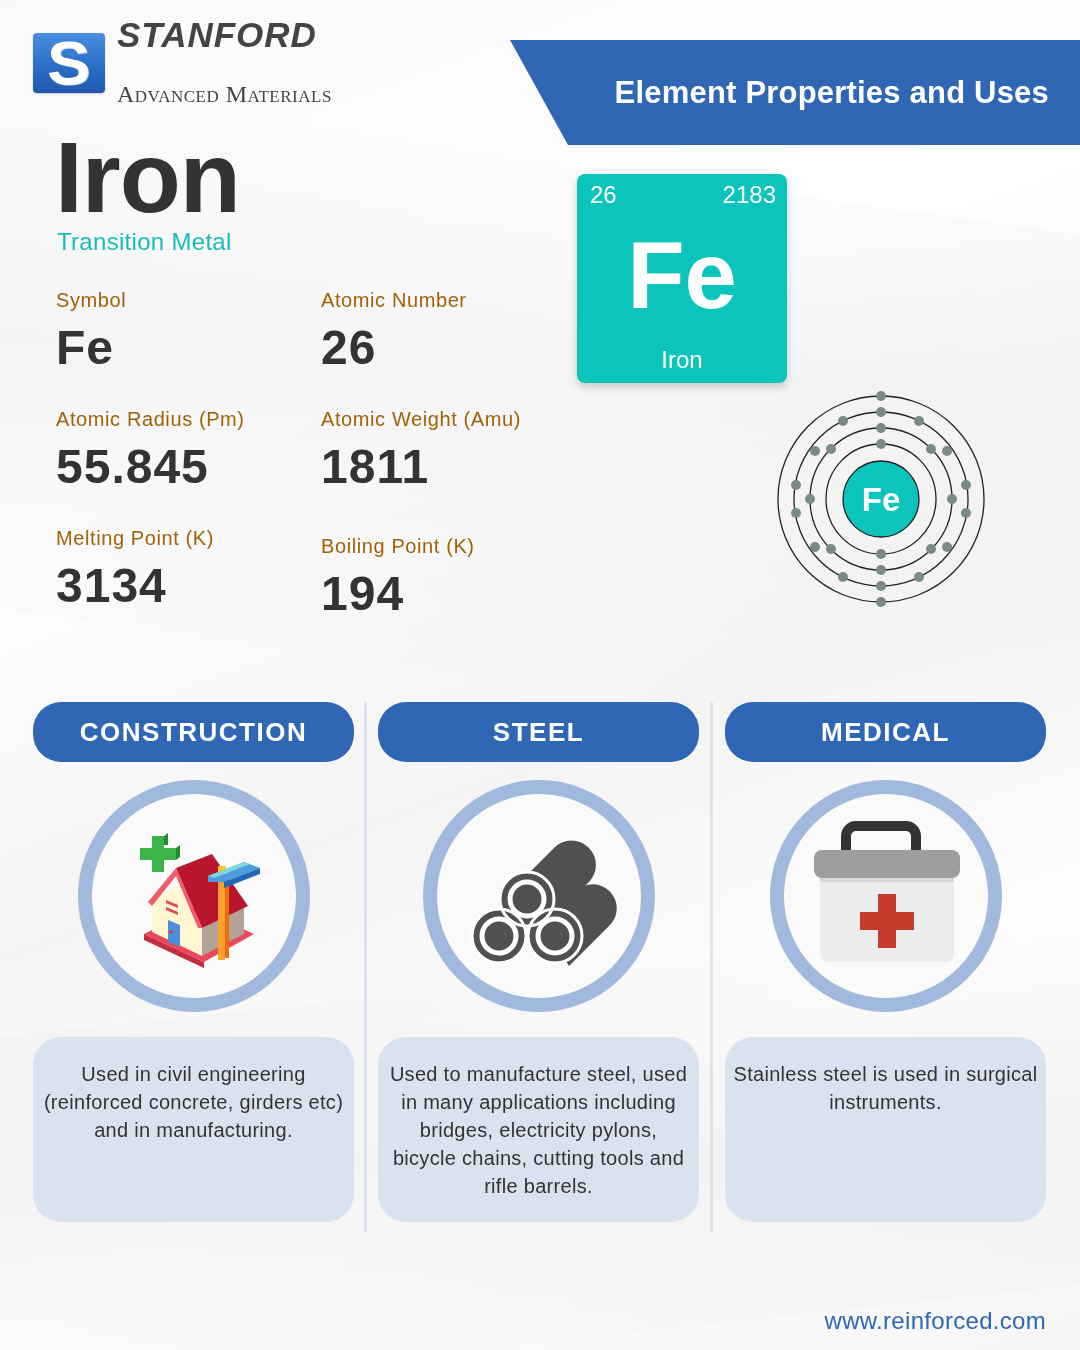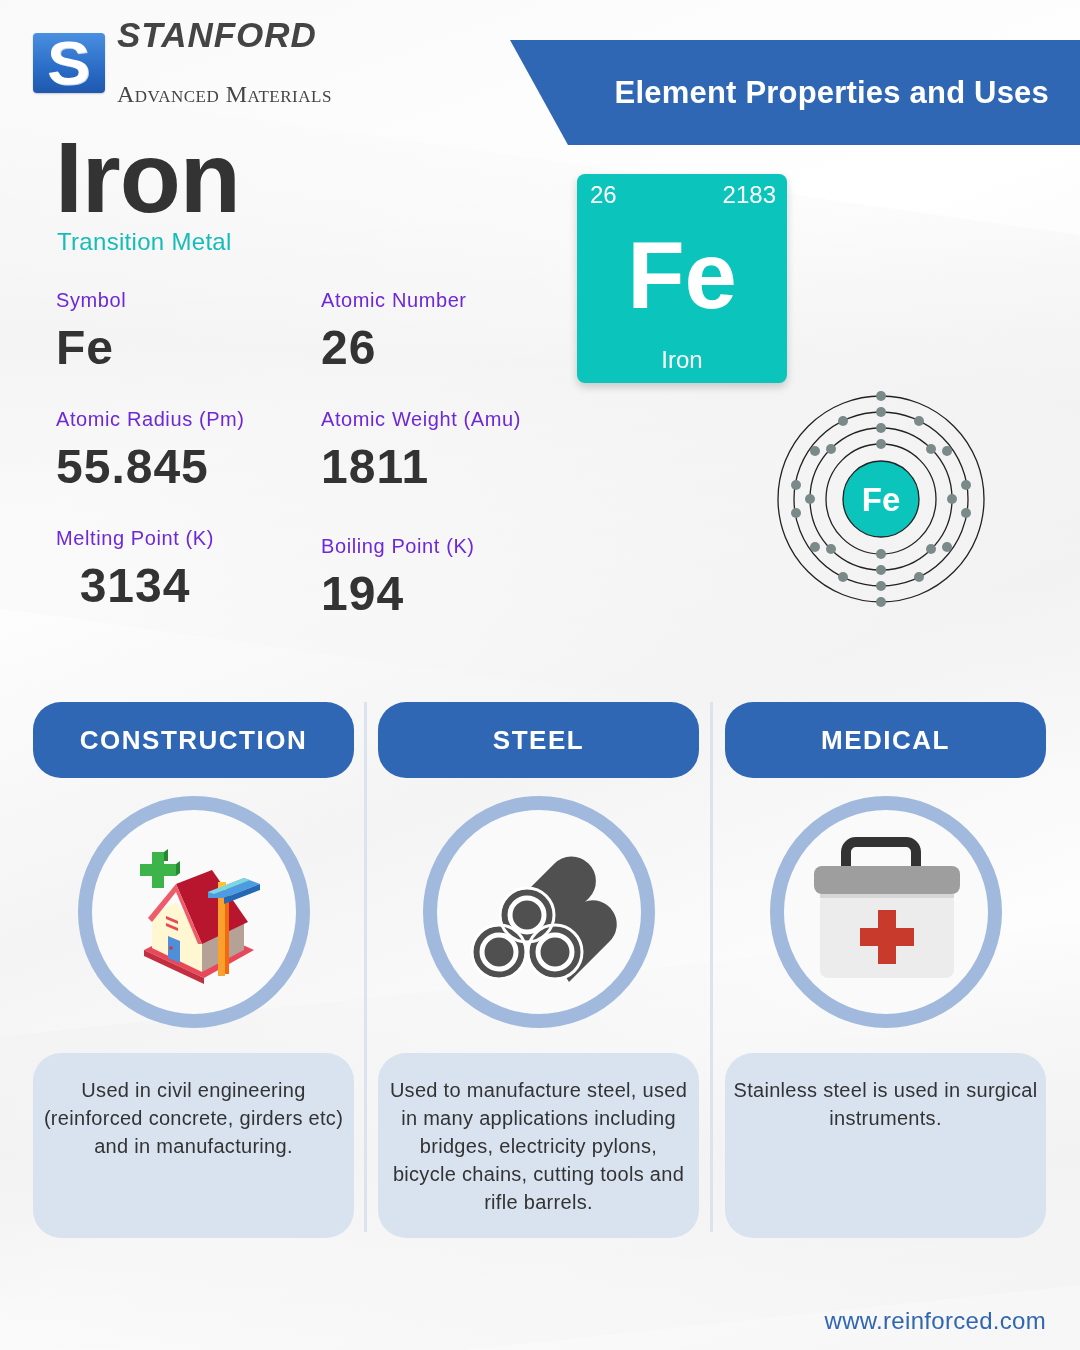--- a/index.html
+++ b/index.html
@@ -52,42 +52,42 @@
 
   
   .element-name {
     position: absolute; left: 55px; top: 122px; font-size: 100px; font-weight: 700; color: #333333;
     letter-spacing: -1px; line-height: 110px;
   }
   .element-category {
     position: absolute; left: 57px; top: 228px; font-size: 24px; color: #16bdb8; letter-spacing: 0.3px;
   }
   .prop { position: absolute; }
-  .prop-label { font-size: 20px; color: #6d28d9; letter-spacing: 0.6px; }
+  .prop-label { font-size: 20px; color: #a16207; letter-spacing: 0.6px; }
   .prop-value { font-size: 48px; font-weight: 700; color: #333333; letter-spacing: 1px; margin-top: 12px; line-height: 48px; }
 
   
   .tile {
     position: absolute; left: 577px; top: 174px; width: 210px; height: 209px;
     background: #0bc5bd; border-radius: 8px;
     box-shadow: 0 4px 8px rgba(0,0,0,0.18);
     color: #ffffff;
   }
   .tile-num { position: absolute; left: 13px; top: 7px; font-size: 24px; }
   .tile-mass { position: absolute; right: 11px; top: 7px; font-size: 24px; }
   .tile-symbol { position: absolute; left: 0; right: 0; top: 52px; text-align: center; font-size: 94px; font-weight: 700; line-height: 100px; }
   .tile-name { position: absolute; left: 0; right: 0; top: 172px; text-align: center; font-size: 24px; }
 
   .bohr { position: absolute; left: 771px; top: 389px; width: 220px; height: 220px; }
 
   
   .divider { position: absolute; top: 702px; width: 3px; height: 530px; background: #dbe3ee; }
   .use-col { position: absolute; top: 702px; width: 321px; }
   .use-pill {
-    height: 76px; border-radius: 28px; background: #2f67b4; color: #ffffff;
+    height: 60px; border-radius: 28px; background: #2f67b4; color: #ffffff;
     display: flex; align-items: center; justify-content: center;
     font-size: 26px; font-weight: 700; letter-spacing: 1.5px;
   }
   .use-ring {
     margin: 18px auto 0; width: 232px; height: 232px; border-radius: 50%;
     border: 14px solid #a0b9dc; background: #fafafa;
     display: flex; align-items: center; justify-content: center;
   }
   .use-desc {
     margin-top: 25px; height: 185px; border-radius: 28px; background: #d9e3ef;
@@ -131,21 +131,21 @@
   <div class="prop-value">26</div>
 </div>
 <div class="prop" style="left:56px; top:408px;">
   <div class="prop-label">Atomic Radius (Pm)</div>
   <div class="prop-value">55.845</div>
 </div>
 <div class="prop" style="left:321px; top:408px;">
   <div class="prop-label">Atomic Weight (Amu)</div>
   <div class="prop-value">1811</div>
 </div>
-<div class="prop" style="left:56px; top:527px;text-align:center;">
+<div class="prop" style="left:56px; top:527px;">
   <div class="prop-label">Melting Point (K)</div>
   <div class="prop-value">3134</div>
 </div>
 <div class="prop" style="left:321px; top:527px;margin-top:8px;">
   <div class="prop-label">Boiling Point (K)</div>
   <div class="prop-value">194</div>
 </div>
 
 <div class="tile">
   <div class="tile-num">26</div>

